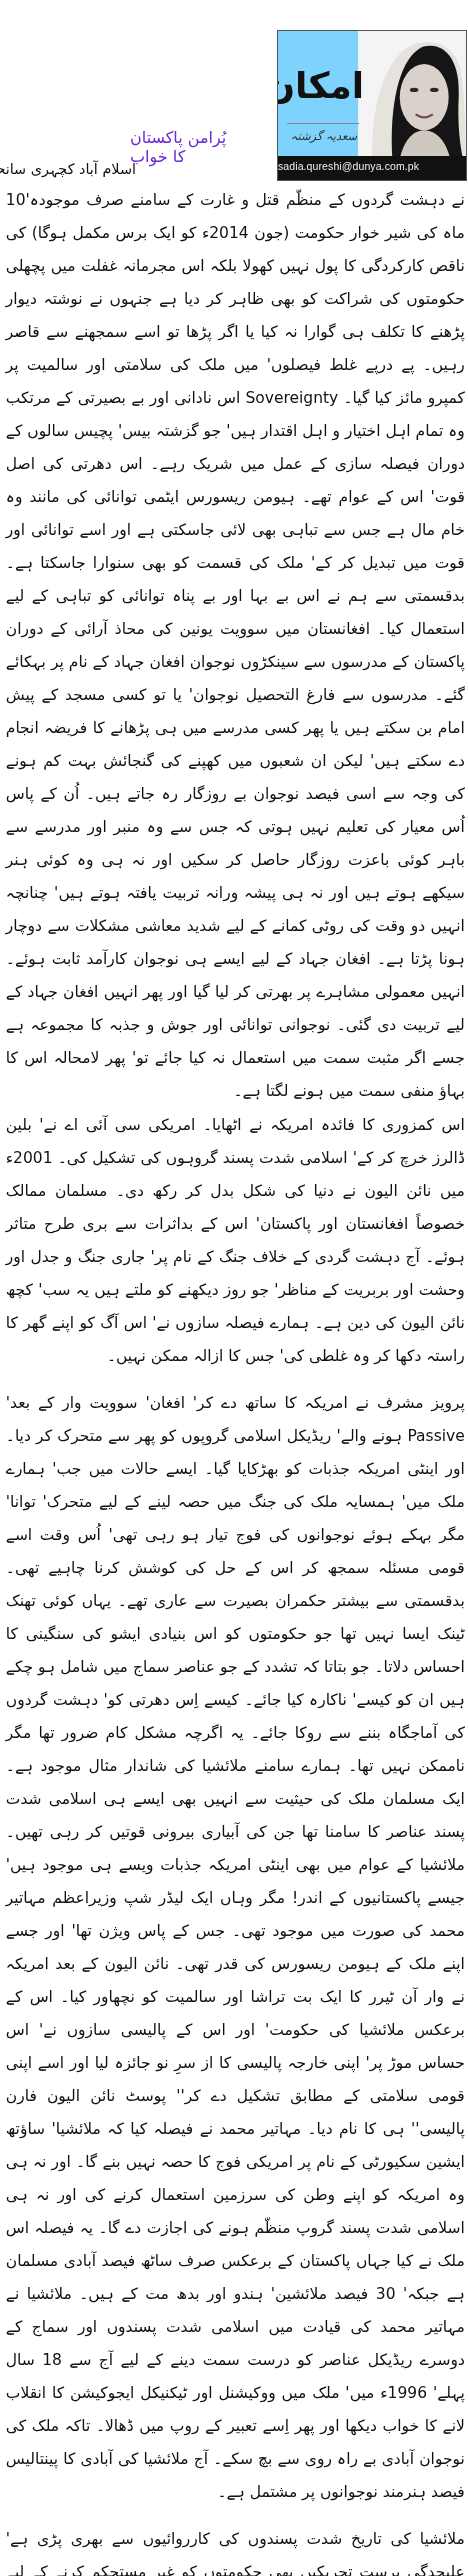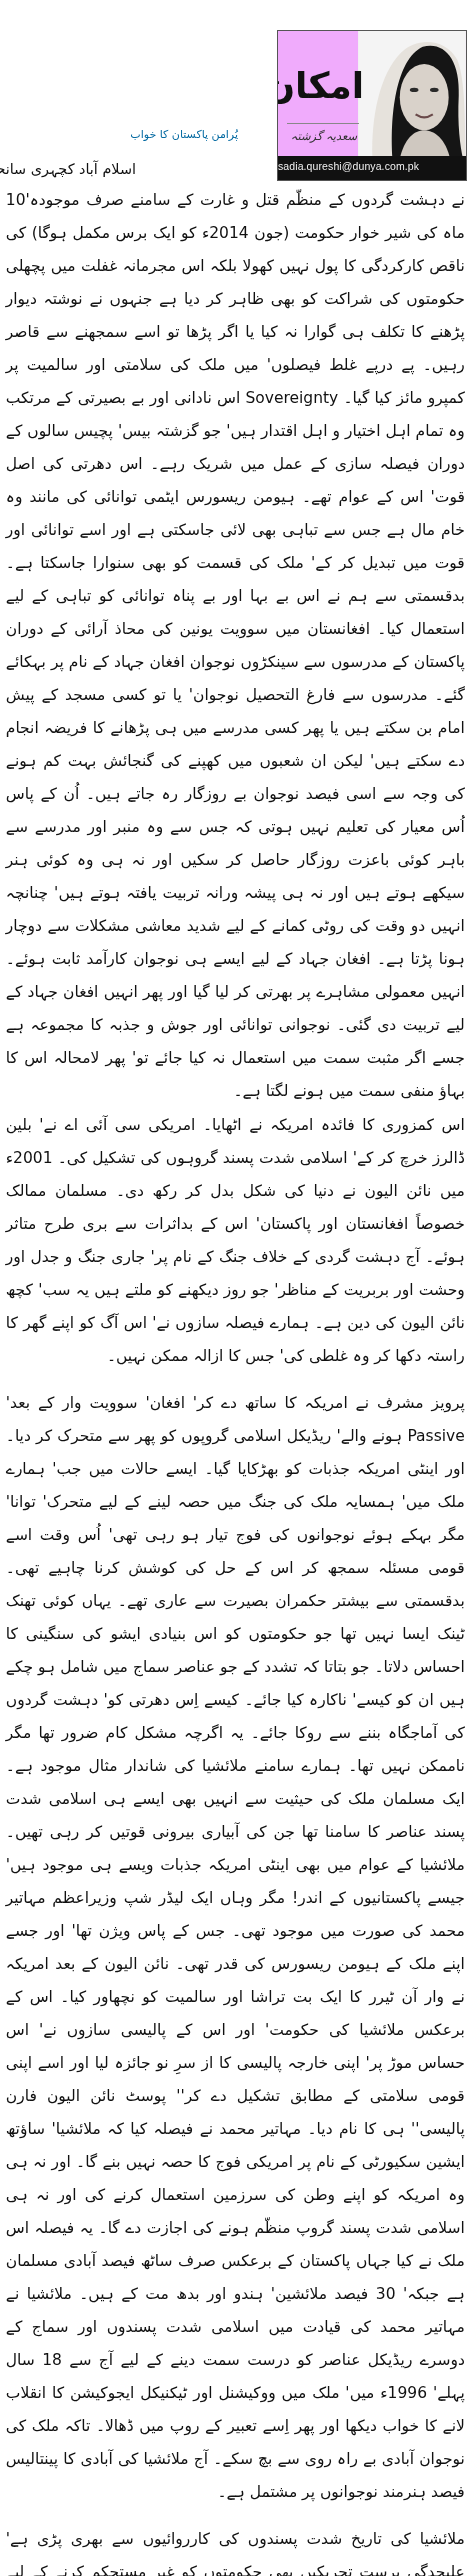--- a/index.html
+++ b/index.html
@@ -1,31 +1,31 @@
 <!DOCTYPE html>
 <html style="font-size:11.5px"><head>
 <meta charset="utf-8">
 <style>
   html, body { margin:0; padding:0; background:#ffffff; }
   body { width:469px; height:2576px; position:relative; overflow:hidden;
          font-family:"DejaVu Sans", sans-serif; color:#111; }
   .header { position:relative; height:180px; }
   .logo-box { position:absolute; left:277px; top:30px; width:190px; height:151px;
-              border:0.7px solid #555; background:#f0abfc; overflow:hidden; box-sizing:border-box; }
+              border:0.7px solid #555; background:#7dd3fc; overflow:hidden; box-sizing:border-box; }
   .portrait { position:absolute; right:0; top:0; width:108px; height:128px; }
   .col-name { position:absolute; left:7.2px; top:37px; width:79px; text-align:center;
               font-size:36px; font-weight:bold; color:#111; direction:rtl; line-height:1; }
   .col-rule { position:absolute; left:8.7px; top:92px; width:72px; height:1.4px; background:#888; }
   .author-name { position:absolute; left:10px; top:98px; width:72px; text-align:center;
                  font-size:11.5px; font-style:italic; color:#333; direction:rtl; }
   .email-bar { position:absolute; left:0; bottom:0; width:100%; height:24px; background:#111;
                color:#f2f2f2; font-size:10.5px; line-height:21.6px; text-align:left;
                font-family:Liberation Sans, sans-serif; letter-spacing:0.1px; }
-  .headline { position:absolute; left:130px; top:128px; width:108px; text-align:right;
-              direction:rtl; font-size:11px; color:#0369a1; }
+  .headline { position:absolute; left:130px; top:128px; width:108px; text-align:left;
+              direction:rtl; font-size:16px; color:#6d28d9; }
   .subhead { position:absolute; right:333px; top:161px; direction:rtl; font-size:14.4px;
              color:#111; white-space:nowrap; }
   .article { position:absolute; left:5.8px; top:184px; width:459px; direction:rtl;
              text-align:justify; text-align-last:right; font-size:15.5px; line-height:33px; }
   .article p { margin:0 0 1.4px 0; }
   .article p.spaced { margin-top:14px; }
 </style>
 </head>
 <body>
 

